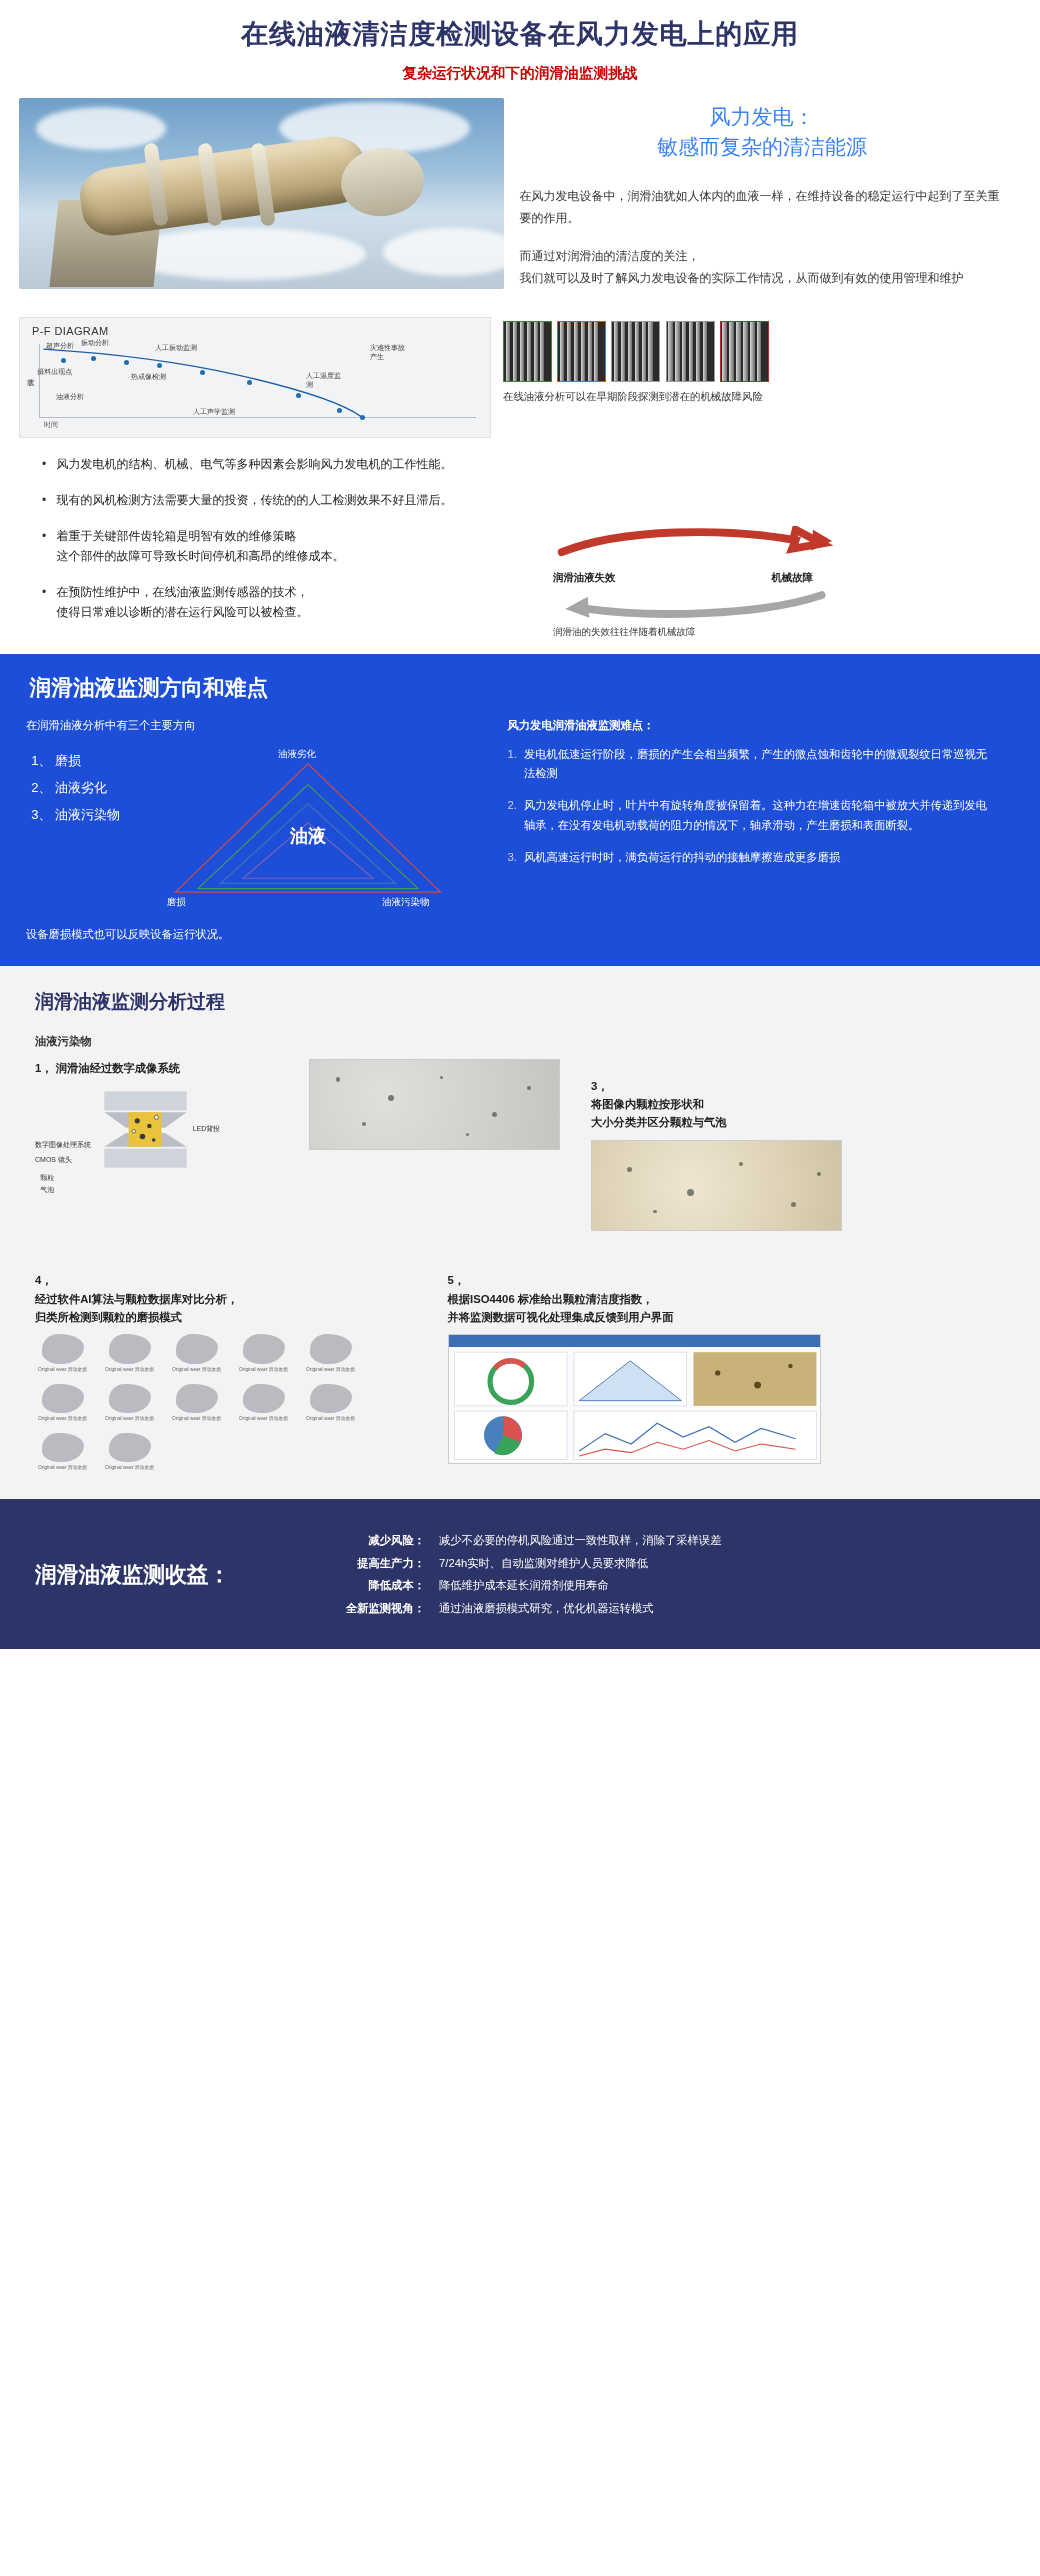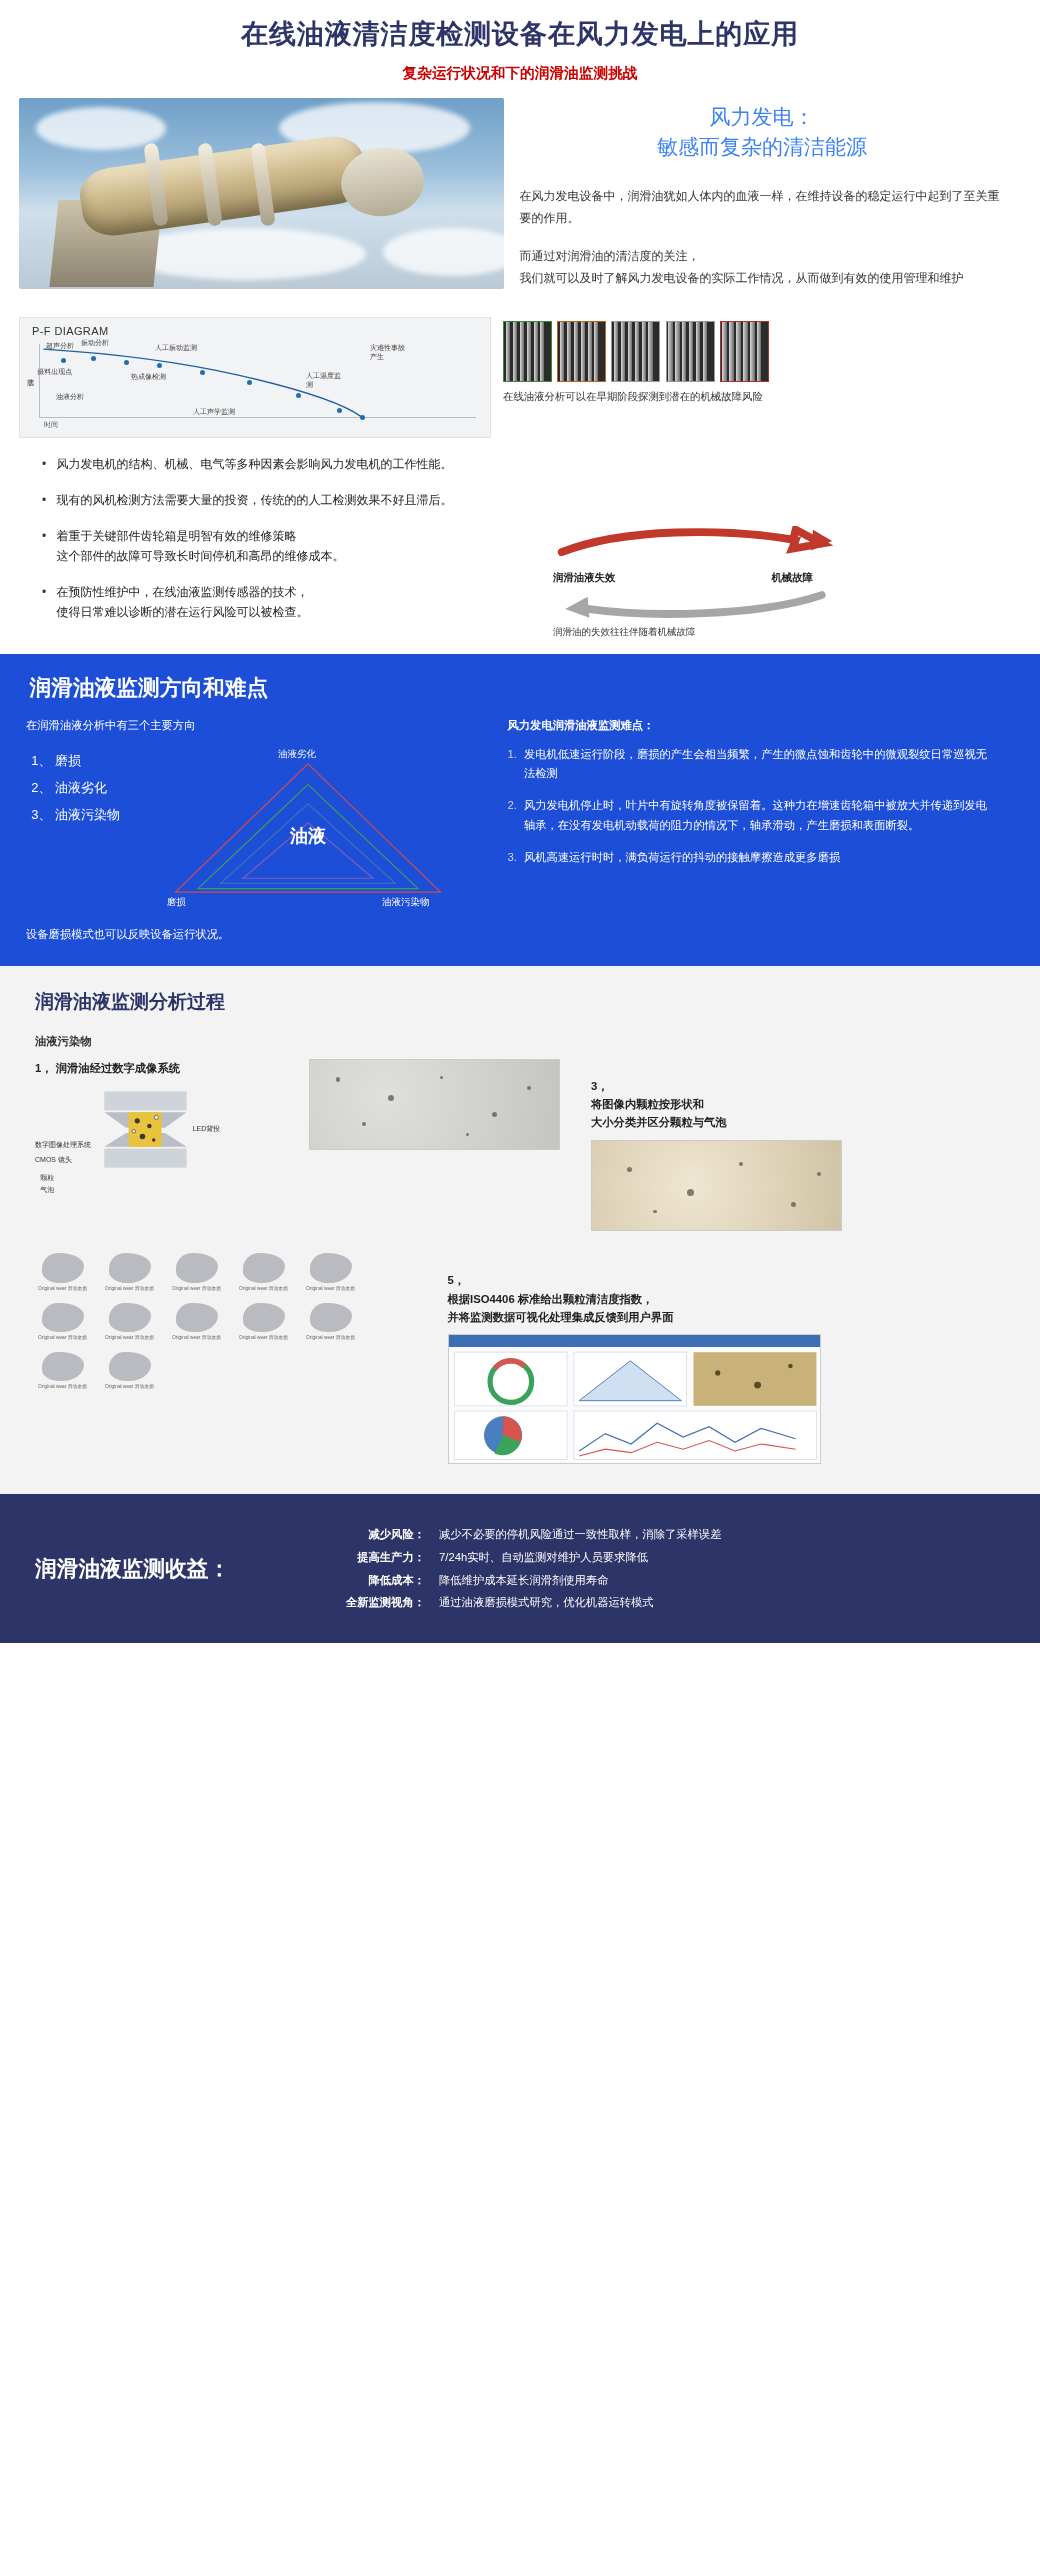--- a/index.html
+++ b/index.html
@@ -397,20 +397,25 @@
           <div class="speck" style="left:147px;top:21px;width:4.3px;height:4.3px"></div>
           <div class="speck" style="left:199px;top:61px;width:5.2px;height:5.2px"></div>
           <div class="speck" style="left:61px;top:69px;width:3.5px;height:3.5px"></div>
           <div class="speck" style="left:225px;top:31px;width:4.3px;height:4.3px"></div>
         </div>
       </div>
     </div>
 
     <div class="row" style="margin-top:22.5px; align-items:flex-start">
       <div style="width:390px;">
+        <div class="step-title" style="white-space:pre-line">
+          <span>4，</span>
+          <span>经过软件AI算法与颗粒数据库对比分析，
+归类所检测到颗粒的磨损模式</span>
+        </div>
         <div class="wear-grid">
           <div class="wear-cell"><div class="wear-shape"></div><span>Original wear 滑动磨损</span></div>
           <div class="wear-cell"><div class="wear-shape"></div><span>Original wear 滑动磨损</span></div>
           <div class="wear-cell"><div class="wear-shape"></div><span>Original wear 滑动磨损</span></div>
           <div class="wear-cell"><div class="wear-shape"></div><span>Original wear 滑动磨损</span></div>
           <div class="wear-cell"><div class="wear-shape"></div><span>Original wear 滑动磨损</span></div>
           <div class="wear-cell"><div class="wear-shape"></div><span>Original wear 滑动磨损</span></div>
           <div class="wear-cell"><div class="wear-shape"></div><span>Original wear 滑动磨损</span></div>
           <div class="wear-cell"><div class="wear-shape"></div><span>Original wear 滑动磨损</span></div>
           <div class="wear-cell"><div class="wear-shape"></div><span>Original wear 滑动磨损</span></div>

